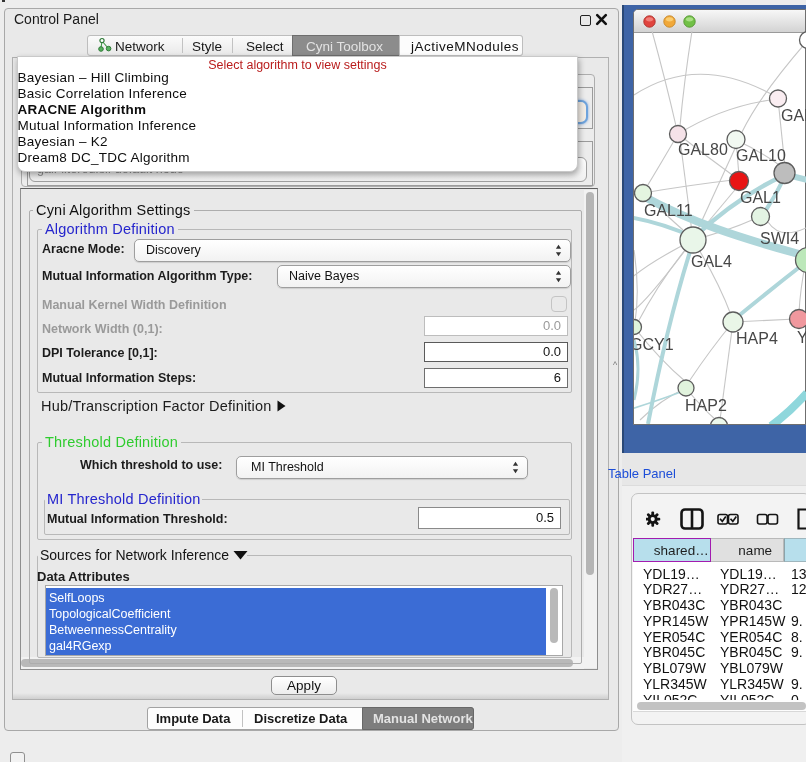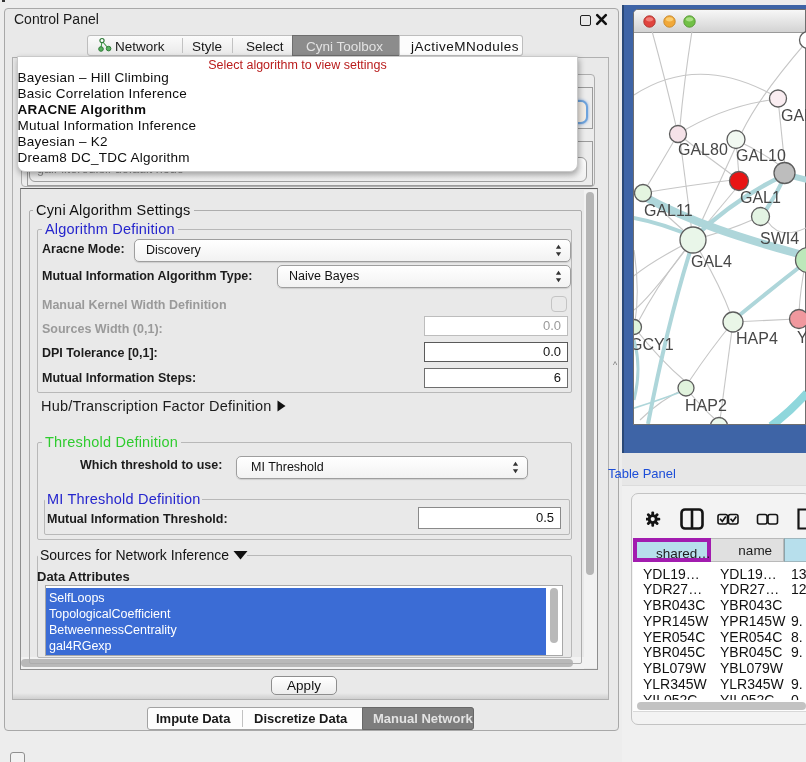--- a/index.html
+++ b/index.html
@@ -90,21 +90,21 @@
 <div class="abs lbl" style="left:42px;top:269px;">Mutual Information Algorithm Type:</div>
 <div class="combo" style="left:277px;top:264.5px;width:292px;height:21px;">
   <span class="ctx">Naive Bayes</span>
   <svg class="arrows" width="8" height="15" viewBox="0 0 8 15">
     <path d="M4 1 L7 5.5 L1 5.5 Z" fill="#333"></path>
       <path d="M4 14 L7 9.5 L1 9.5 Z" fill="#333"></path>
   </svg>
 </div>
 <div class="abs lbl dis" style="left:42px;top:298px;">Manual Kernel Width Definition</div>
 <div class="abs" style="left:551px;top:296px;width:16px;height:16px;background:#e9e9e9;border:1px solid #c4c4c4;border-radius:4px;box-sizing:border-box;"></div>
-<div class="abs lbl dis" style="left:42px;top:322px;">Sources Width (0,1):</div>
+<div class="abs lbl dis" style="left:42px;top:322px;">Network Width (0,1):</div>
 <div class="fld dis" style="left:424px;top:316px;width:144px;height:20px;border:1px solid #bdbdbd;line-height:18px;">0.0</div>
 <div class="abs lbl" style="left:42px;top:346px;">DPI Tolerance [0,1]:</div>
 <div class="fld" style="left:424px;top:342px;width:144px;height:20px;border:1.5px solid #5a5a5a;line-height:17px;">0.0</div>
 <div class="abs lbl" style="left:42px;top:371px;">Mutual Information Steps:</div>
 <div class="fld" style="left:424px;top:368px;width:144px;height:20px;border:1px solid #6e6e6e;line-height:18px;">6</div>
 
 <div class="abs" style="left:41px;top:398px;font-size:14.5px;letter-spacing:0.2px;color:#1c1c1c;">Hub/Transcription Factor Definition</div>
 <svg class="abs" style="left:276px;top:400px;" width="11" height="12" viewBox="0 0 11 12">
     <path d="M1.5 0.5 L9.5 6 L1.5 11.5 Z" fill="#111"></path>
   </svg>
@@ -288,21 +288,21 @@
     <rect x="122" y="6.5" width="9.5" height="9.5" rx="2"></rect>
   </g>
   <g fill="none" stroke="#141414" stroke-width="1.7">
     <path d="M74 10.8 L76.3 13.4 L79.8 8.6"></path>
     <path d="M84.5 10.8 L86.8 13.4 L90.3 8.6"></path>
   </g>
   <path d="M152.5 1.5 h8 l5 5 v14 h-13 z" fill="none" stroke="#141414" stroke-width="2.2"></path>
 </svg>
 
 <div class="abs" style="left:633px;top:538px;width:173px;height:24px;overflow:hidden;">
-  <div style="position:absolute;left:0;top:0;width:77.5px;height:24px;background:#b7dfec;border:4px solid #a21caf;box-sizing:border-box;
+  <div style="position:absolute;left:0;top:0;width:77.5px;height:24px;background:#b7dfec;border:1px solid #a21caf;box-sizing:border-box;
        text-align:center;text-indent:19px;font-size:13.5px;color:#1e1e1e;line-height:23px;">shared…</div>
   <div style="position:absolute;left:77.5px;top:0;width:73.5px;height:24px;background:#e0e0e0;border:1px solid #b9b9b9;border-left:none;box-sizing:border-box;
        text-align:center;text-indent:17px;font-size:13.5px;color:#1e1e1e;line-height:23px;">name</div>
   <div style="position:absolute;left:151px;top:0;width:40px;height:24px;background:#b7dfec;border:1px solid #9fb6bd;border-left-color:#8ba3aa;box-sizing:border-box;
        font-size:13.5px;color:#1e1e1e;line-height:23px;padding-left:21px;">Av</div>
 </div>
 
 <div class="abs" style="left:633px;top:562px;width:173px;height:138px;background:#fff;overflow:hidden;font-size:14px;color:#111;">
   <div style="position:absolute;left:10px;top:4.5px;line-height:15.8px;">YDL19…<br>YDR27…<br>YBR043C<br>YPR145W<br>YER054C<br>YBR045C<br>YBL079W<br>YLR345W<br>YIL052C</div>
   <div style="position:absolute;left:87px;top:4.5px;line-height:15.8px;">YDL19…<br>YDR27…<br>YBR043C<br>YPR145W<br>YER054C<br>YBR045C<br>YBL079W<br>YLR345W<br>YIL052C</div>

